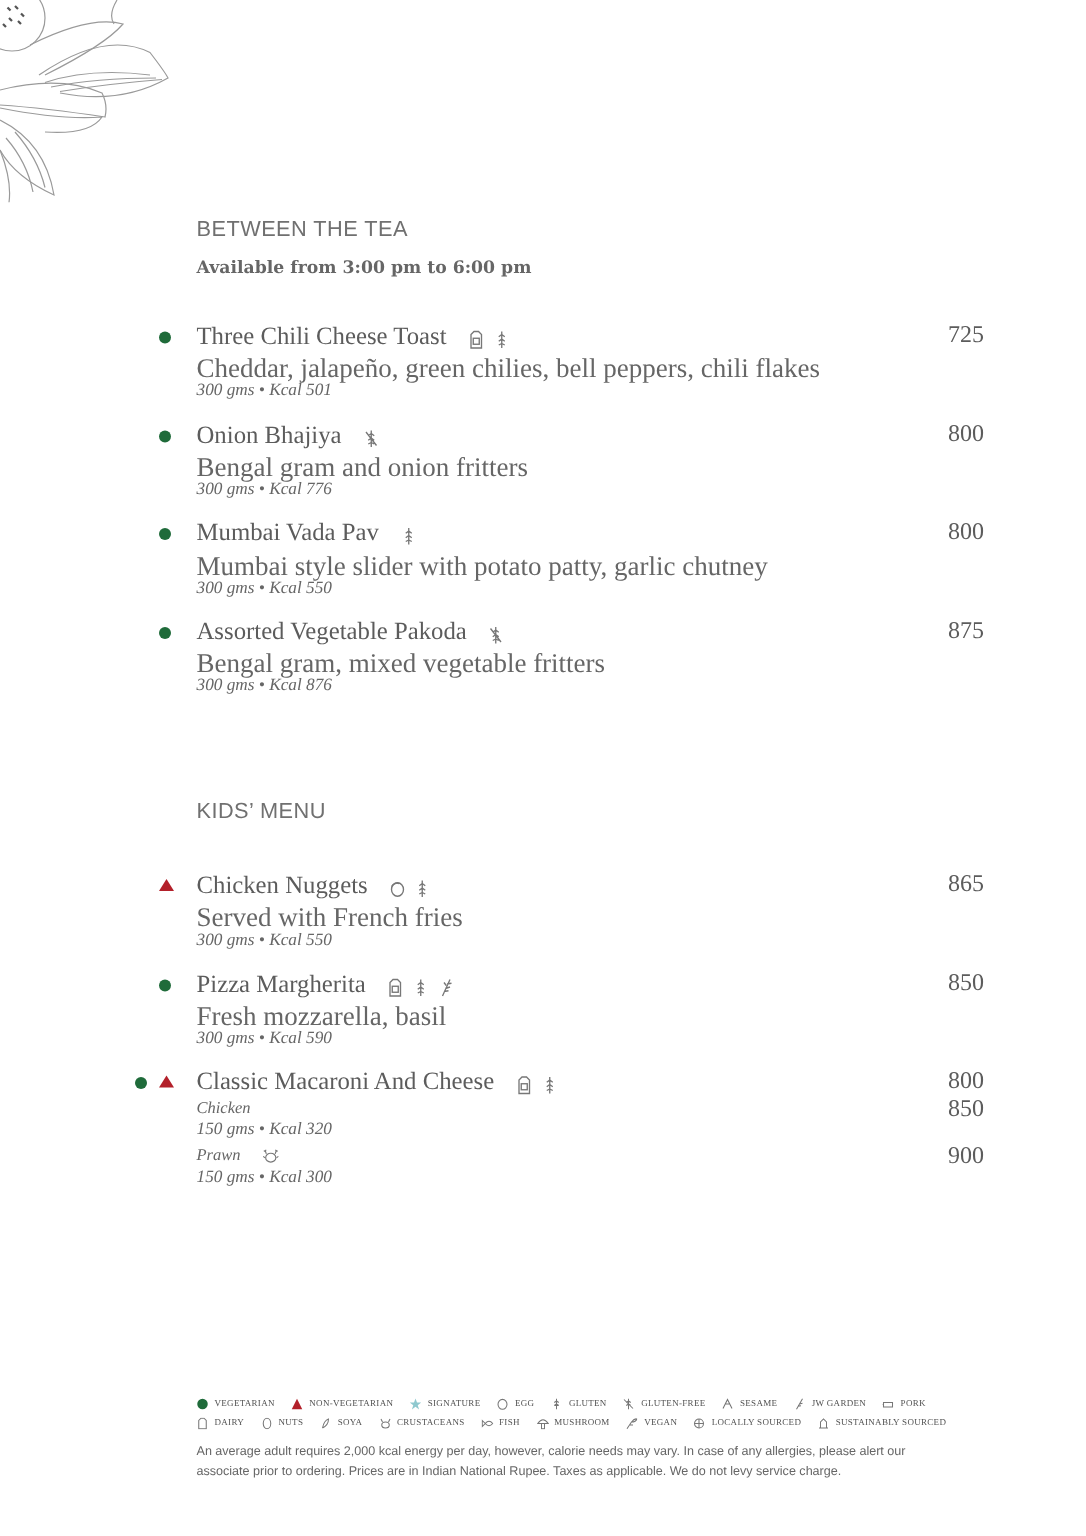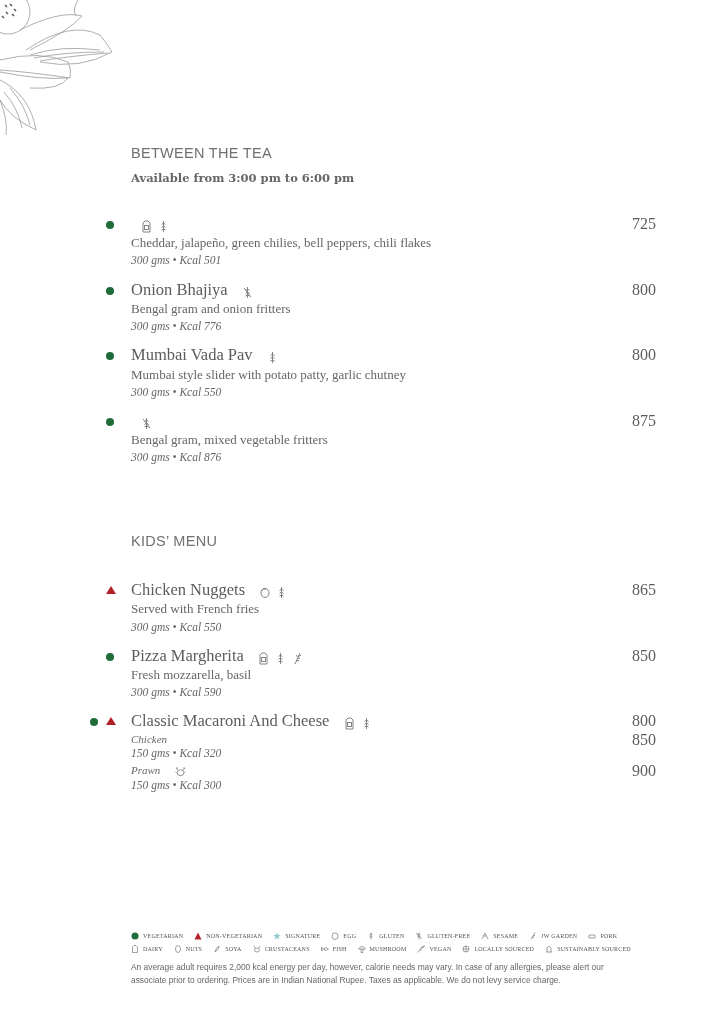--- a/index.html
+++ b/index.html
@@ -9,21 +9,21 @@
   .section-title { position:absolute; left:131px; font-family:"Liberation Sans", sans-serif;
          font-size:14.5px; letter-spacing:0.3px; color:#707070; }
   .section-sub { position:absolute; left:131px; font-family:"DejaVu Serif", serif;
          font-size:11.5px; color:#666;font-weight:bold; }
   .bullet-v { position:absolute; left:106px; width:8px; height:8px; border-radius:50%; background:#1f6b3a; }
   .bullet-nv { position:absolute; width:0; height:0; border-left:5px solid transparent;
          border-right:5px solid transparent; border-bottom:8px solid #b3202a; }
   .name { position:absolute; left:131px; font-family:"Liberation Serif", serif; font-size:16.5px; color:#5c5c5c; white-space:nowrap; }
   .icons { display:inline-block; margin-left:10px; vertical-align:middle; }
   .icons svg { width:11px; height:13px; margin-right:2px; vertical-align:middle; }
-  .desc { position:absolute; left:131px; font-family:"Liberation Serif", serif; font-size:13px; color:#666; white-space:nowrap; }
+  .desc { position:absolute; left:131px; font-family:"Liberation Serif", serif; font-size:18px; color:#666; white-space:nowrap; }
   .meta { position:absolute; left:131px; font-family:"Liberation Serif", serif; font-style:italic; font-size:11.5px; color:#666; white-space:nowrap; }
   .variant { position:absolute; left:131px; font-family:"Liberation Serif", serif; font-style:italic; font-size:11px; color:#666; white-space:nowrap; }
   .price { position:absolute; right:68px; font-family:"Liberation Serif", serif; font-size:16px; color:#5c5c5c; text-align:center; }
   .legend { position:absolute; left:131px; top:929px; width:500px; font-family:"Liberation Serif", serif; font-size:6px; color:#555; letter-spacing:0.2px; }
   .legend-row { display:flex; align-items:center; height:13px; white-space:nowrap; }
   .leg { display:inline-flex; align-items:center; margin-right:11px; }
   .leg svg { width:8px; height:8px; margin-right:4px; }
   .note { position:absolute; left:131px; top:961px; width:480px; font-family:"Liberation Sans", sans-serif; font-size:8.4px; line-height:13px; color:#666; }
 </style>
 </head>
@@ -43,20 +43,21 @@
   <path d="M10 88 Q25 105 30 125 M4 92 Q18 108 22 128"></path>
 </svg>
 
 <div>
   <div class="section-title" style="top:145px">BETWEEN THE TEA</div>
   <div class="section-sub" style="top:171px">Available from 3:00 pm to 6:00 pm</div>
 
   <div>
     <span class="bullet-v" style="top:221px"></span>
     <div class="name" style="top:214px">
+      <span>Three Chili Cheese Toast</span>
       <span class="icons">
         <svg viewBox="0 0 11 13" fill="none" stroke="#777" stroke-width="0.9">
             <path d="M2 3 L2 12 L9 12 L9 3 L7 1 L4 1 Z"></path>
             <rect x="3.5" y="5.5" width="4" height="4"></rect>
           </svg>
         <svg viewBox="0 0 11 13" fill="none" stroke="#777" stroke-width="0.9">
             <path d="M5.5 1 V12 M5.5 3 L3.5 4.5 M5.5 3 L7.5 4.5 M5.5 6 L3.5 7.5 M5.5 6 L7.5 7.5 M5.5 9 L3.5 10 M5.5 9 L7.5 10"></path>
           </svg>
       </span>
     </div>
@@ -91,20 +92,21 @@
       </span>
     </div>
     <div class="desc" style="top:367px">Mumbai style slider with potato patty, garlic chutney</div>
     <div class="meta" style="top:386px">300 gms • Kcal 550</div>
     <div class="price" style="top:346px">800</div>
   </div>
 
   <div>
     <span class="bullet-v" style="top:418px"></span>
     <div class="name" style="top:411px">
+      <span>Assorted Vegetable Pakoda</span>
       <span class="icons">
         <svg viewBox="0 0 11 13" fill="none" stroke="#777" stroke-width="0.9">
             <path d="M5.5 1 V12 M5.5 3 L3.5 4.5 M5.5 3 L7.5 4.5 M5.5 6 L3.5 7.5 M5.5 6 L7.5 7.5 M5.5 9 L3.5 10 M5.5 9 L7.5 10 M2 2 L9 11"></path>
           </svg>
       </span>
     </div>
     <div class="desc" style="top:432px">Bengal gram, mixed vegetable fritters</div>
     <div class="meta" style="top:451px">300 gms • Kcal 876</div>
     <div class="price" style="top:412px">875</div>
   </div>

